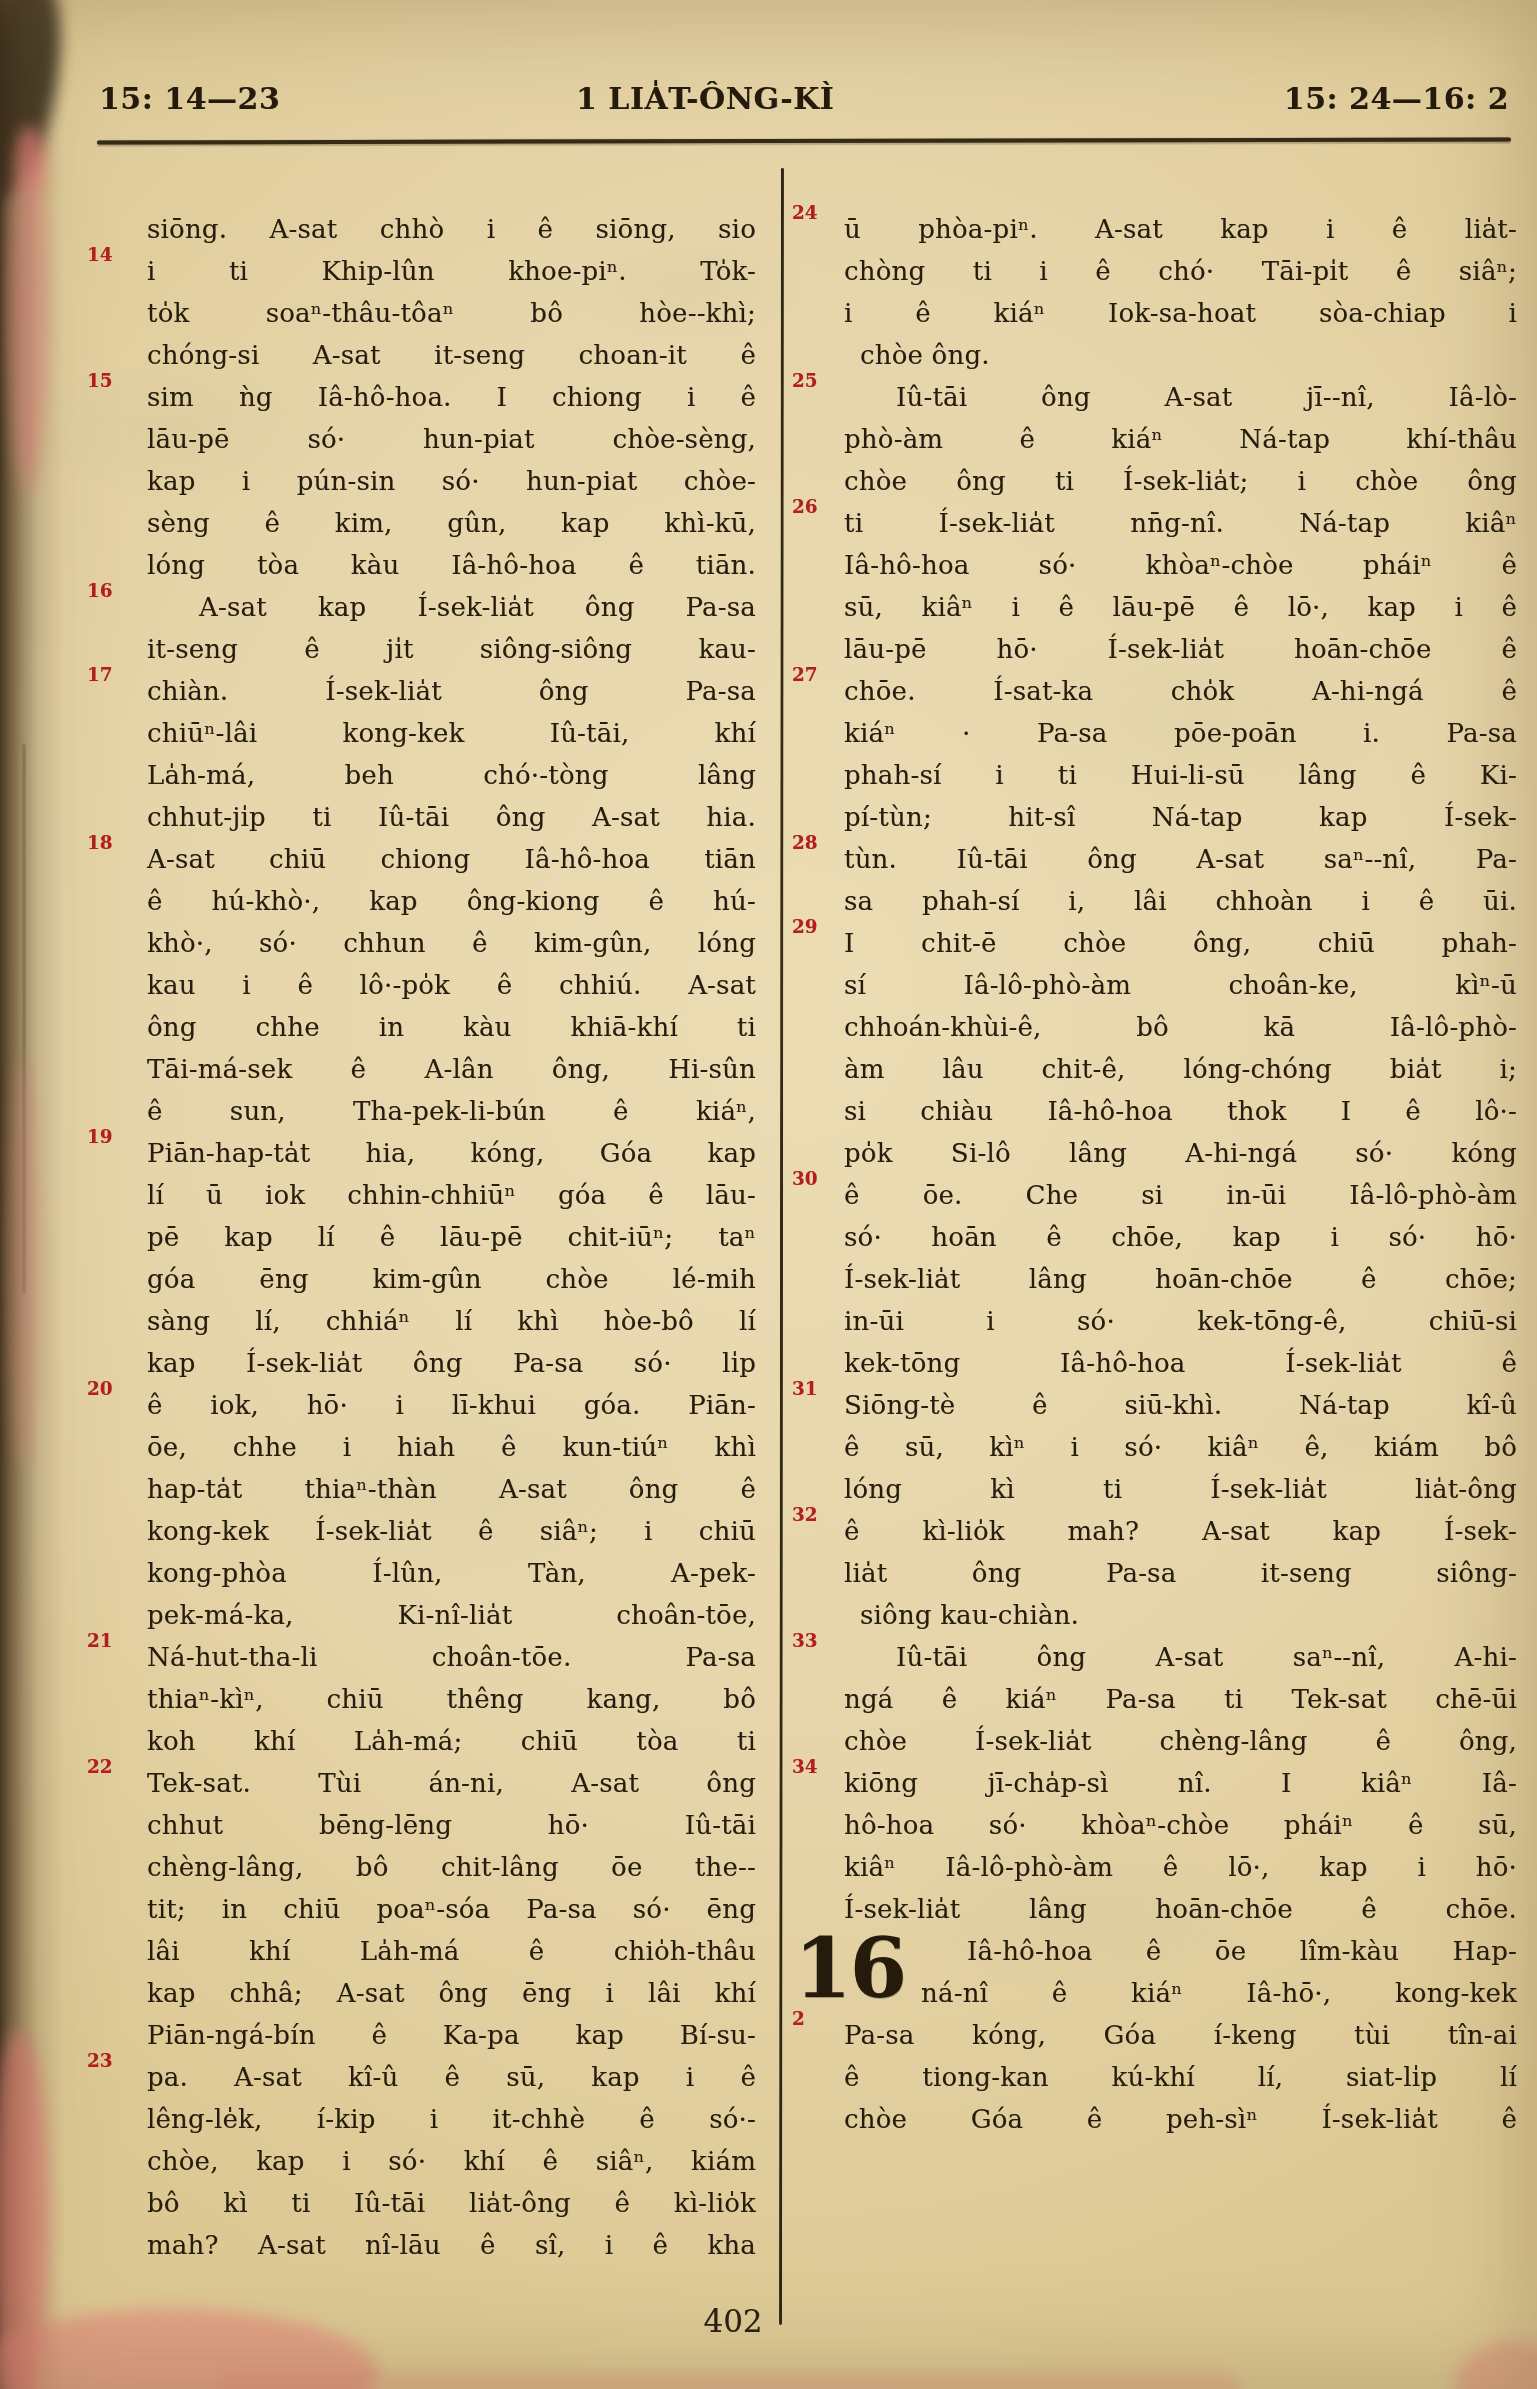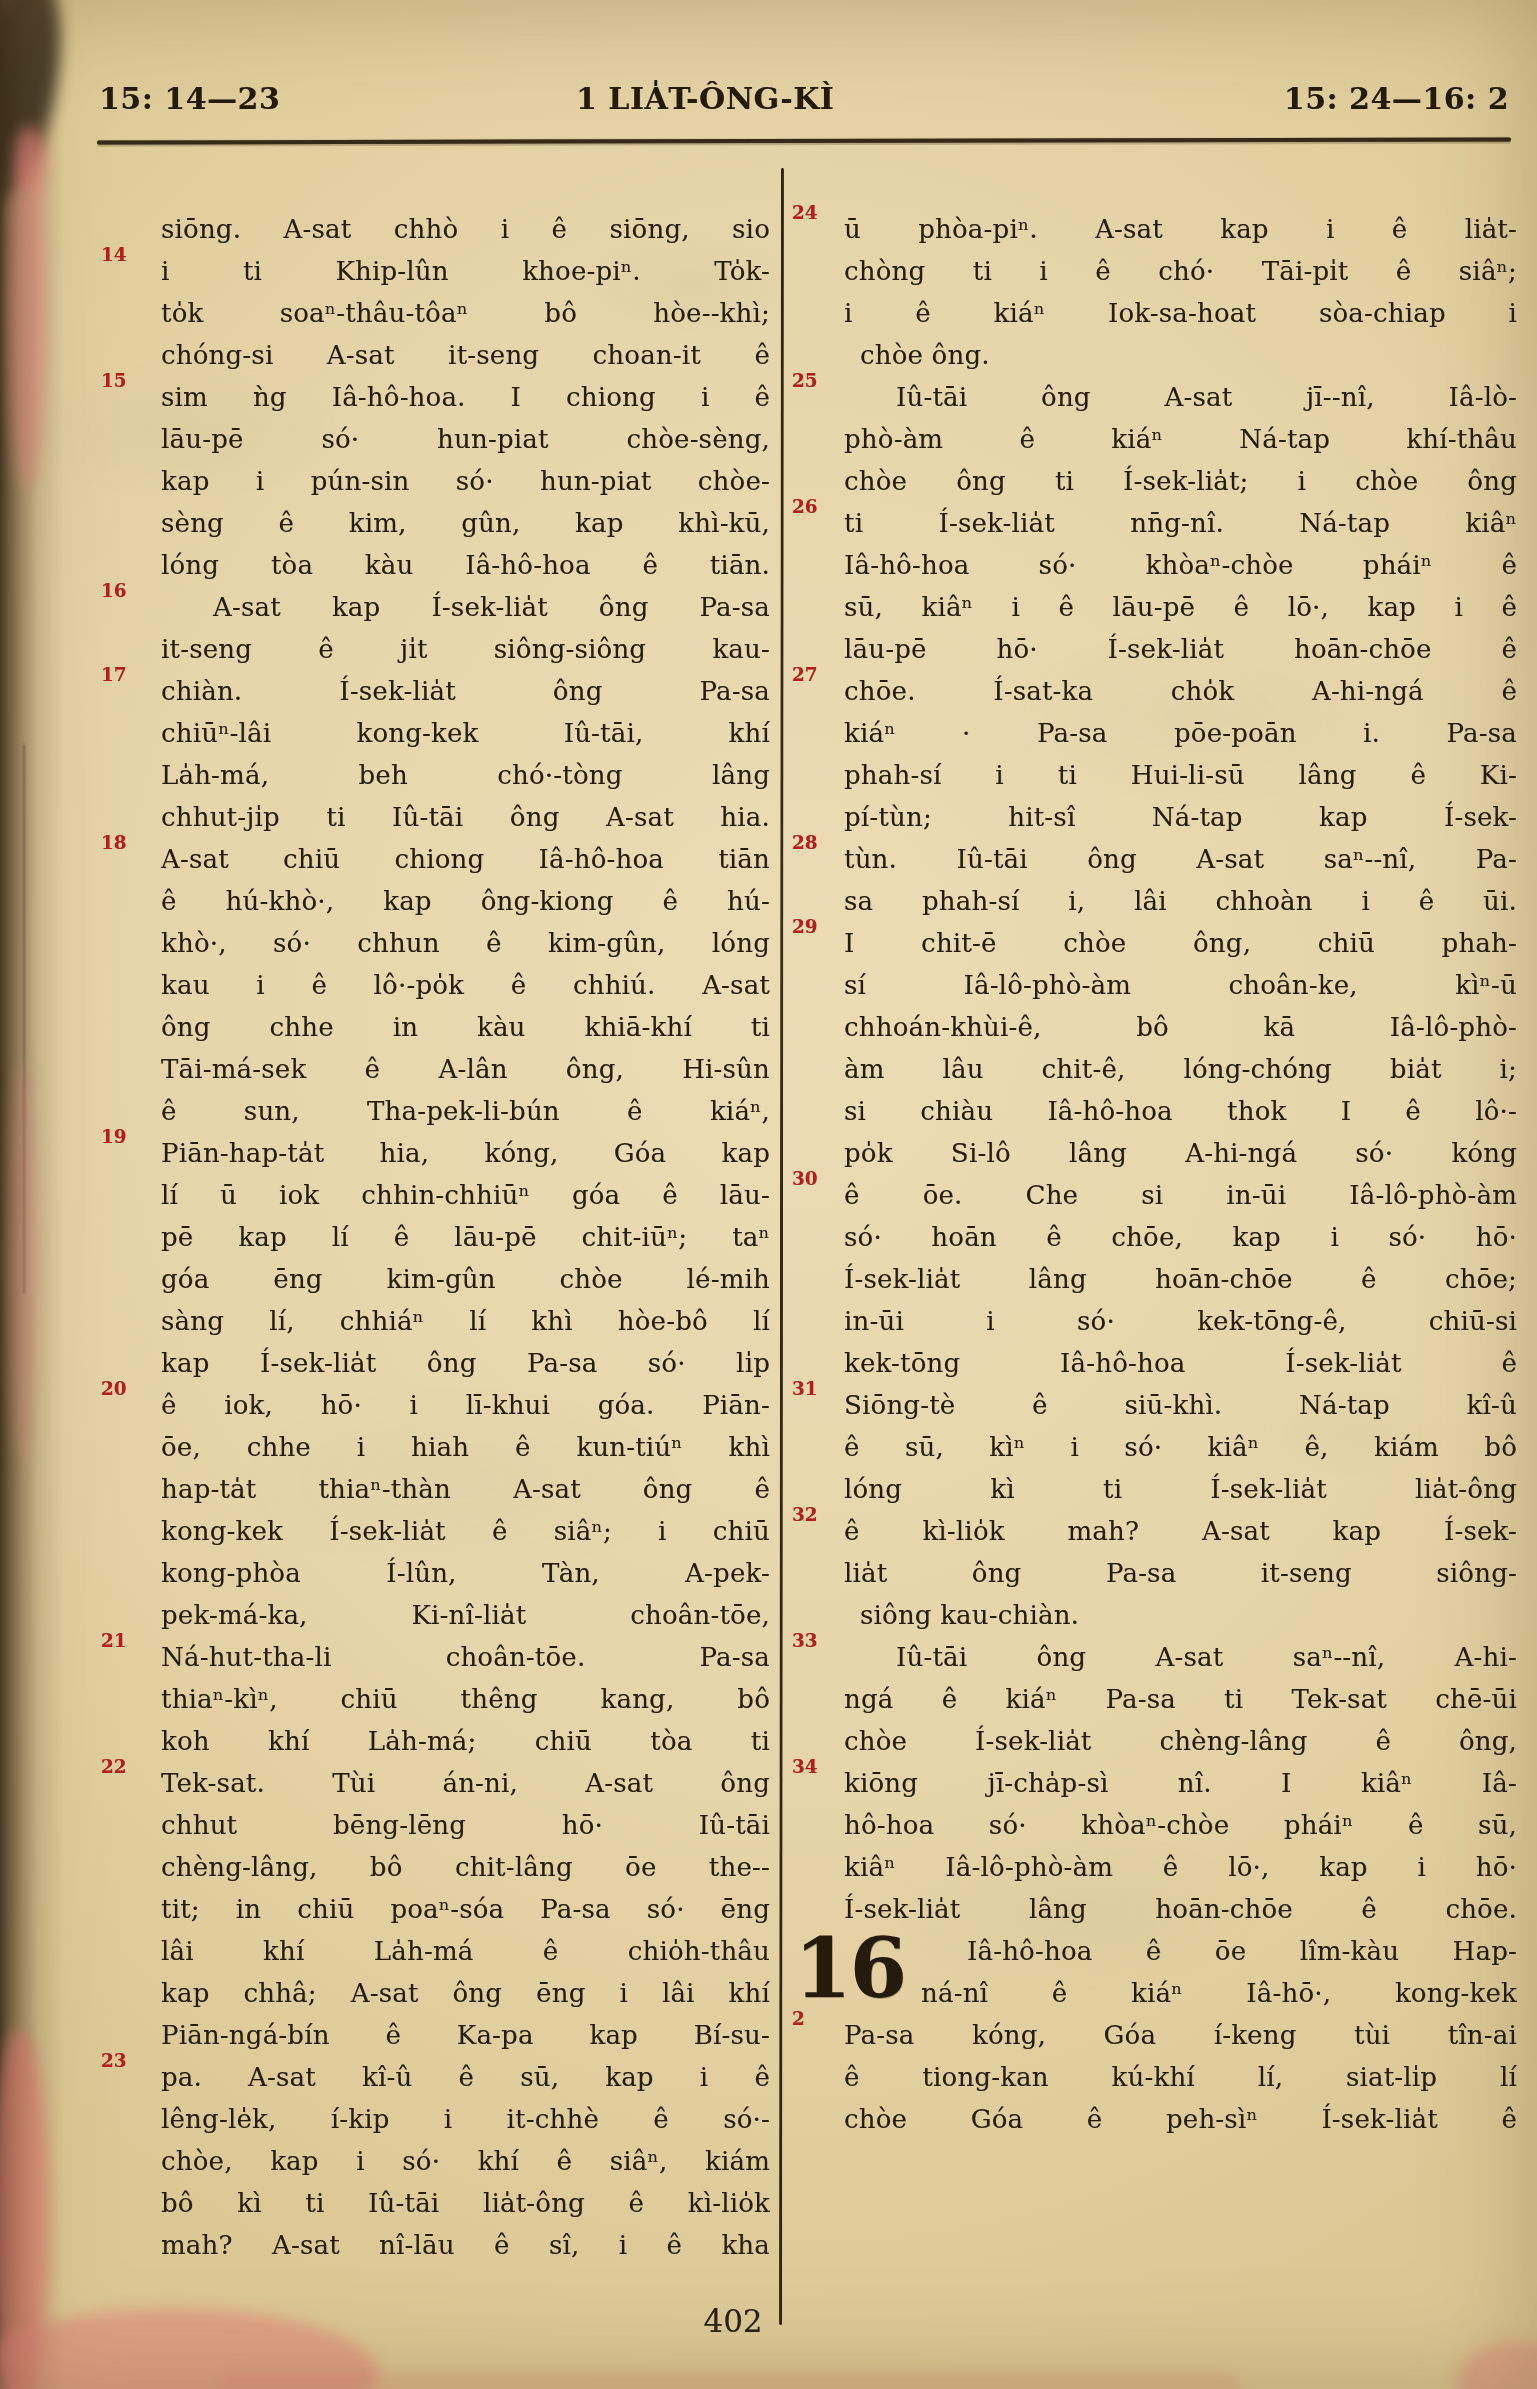--- a/index.html
+++ b/index.html
@@ -63,21 +63,21 @@
   }
   
   .divider{
     position:absolute;left:780px;top:168px;width:2.7px;height:2157px;
     background:linear-gradient(180deg,#2f2514 0%,#3a2e1a 40%,#32271531 42%,#342917 44%,#2f2514 100%);
     background-color:#342917;border-radius:1.6px;transform:rotate(0.05deg);
   }
 
   
   .col{position:absolute;top:208px;}
-  .col-left{left:161px;width:609px;}
+  .col-left{left:147px;width:609px;}
   .col-right{left:844px;width:673px;}
   .line{position:relative;height:42px;}
   .ltext{
     display:block;line-height:42px;font-size:26px;
     text-align:justify;text-align-last:justify;
     letter-spacing:0.2px;color:#261d0e;
     text-shadow:0.3px 0.4px 0.3px rgba(40,30,15,.32);
   }
   .short .ltext{text-align-last:left;margin-left:16px;}
   .ind .ltext{padding-left:52px;}

